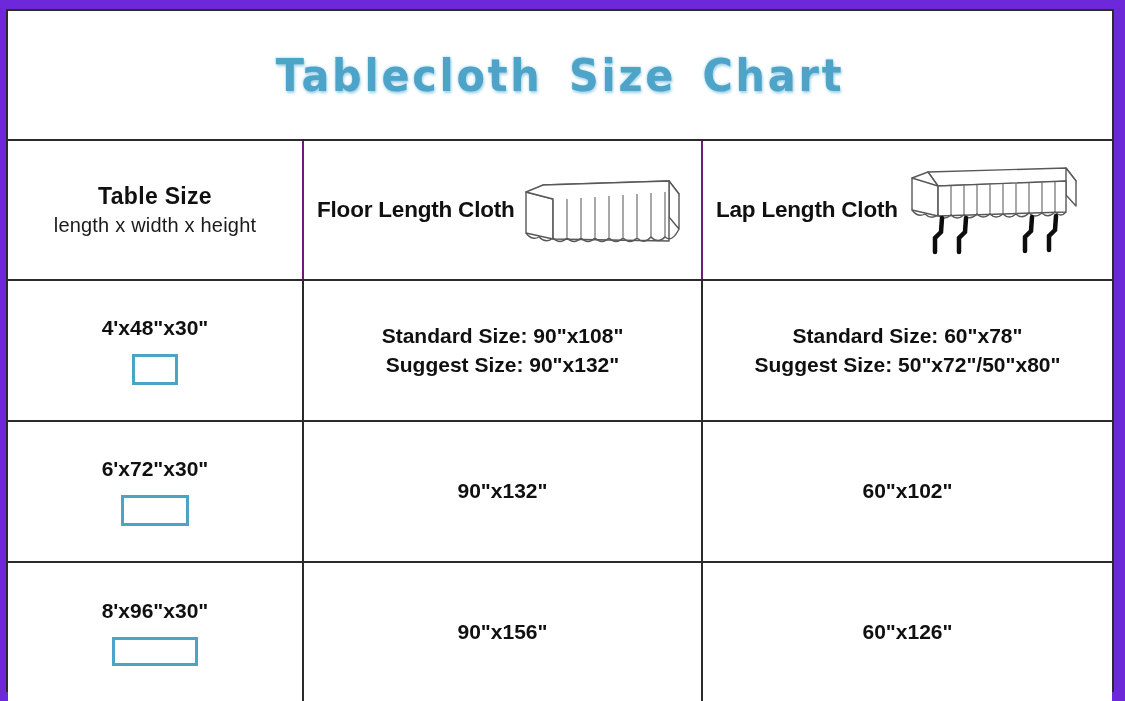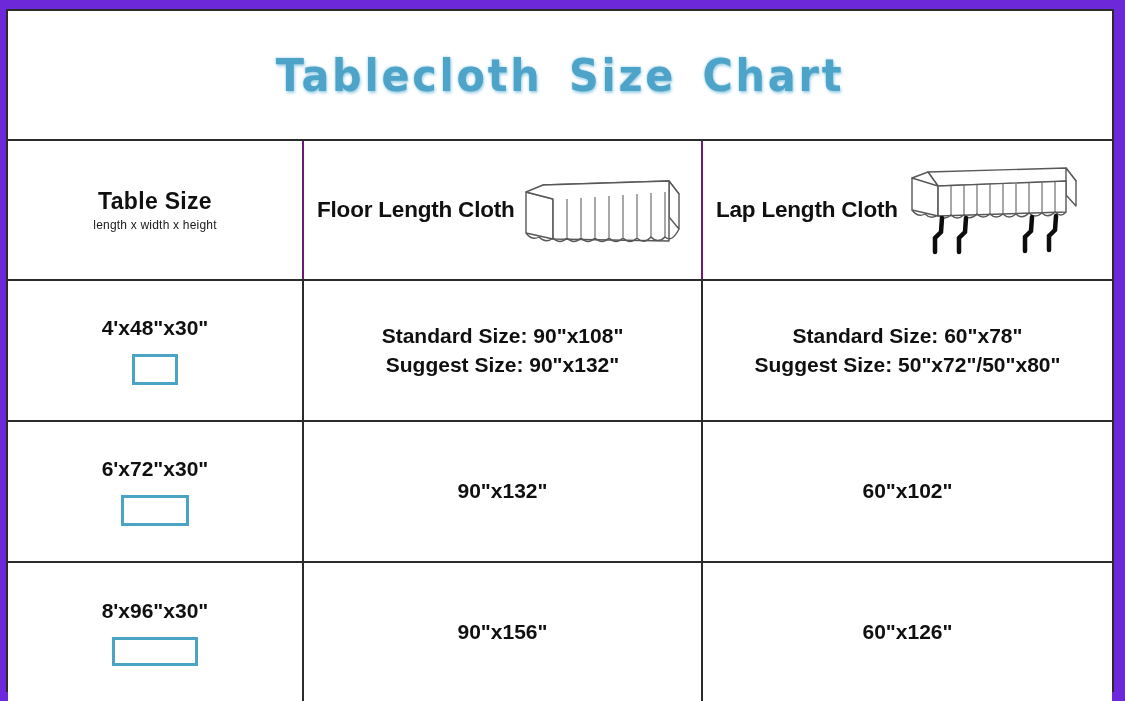--- a/index.html
+++ b/index.html
@@ -87,21 +87,21 @@
   }
   .hdr-tablesize .t1 {
     display: block;
     font-size: 23px;
     font-weight: bold;
     color: #101010;
     letter-spacing: 0.3px;
   }
   .hdr-tablesize .t2 {
     display: block;
-    font-size: 12px;
+    font-size: 20px;
     font-weight: normal;
     color: #1a1a1a;
     margin-top: 3px;
     letter-spacing: 0.2px;
   }
 
   .hdr-cloth {
     display: flex;
     align-items: center;
     justify-content: flex-start;

